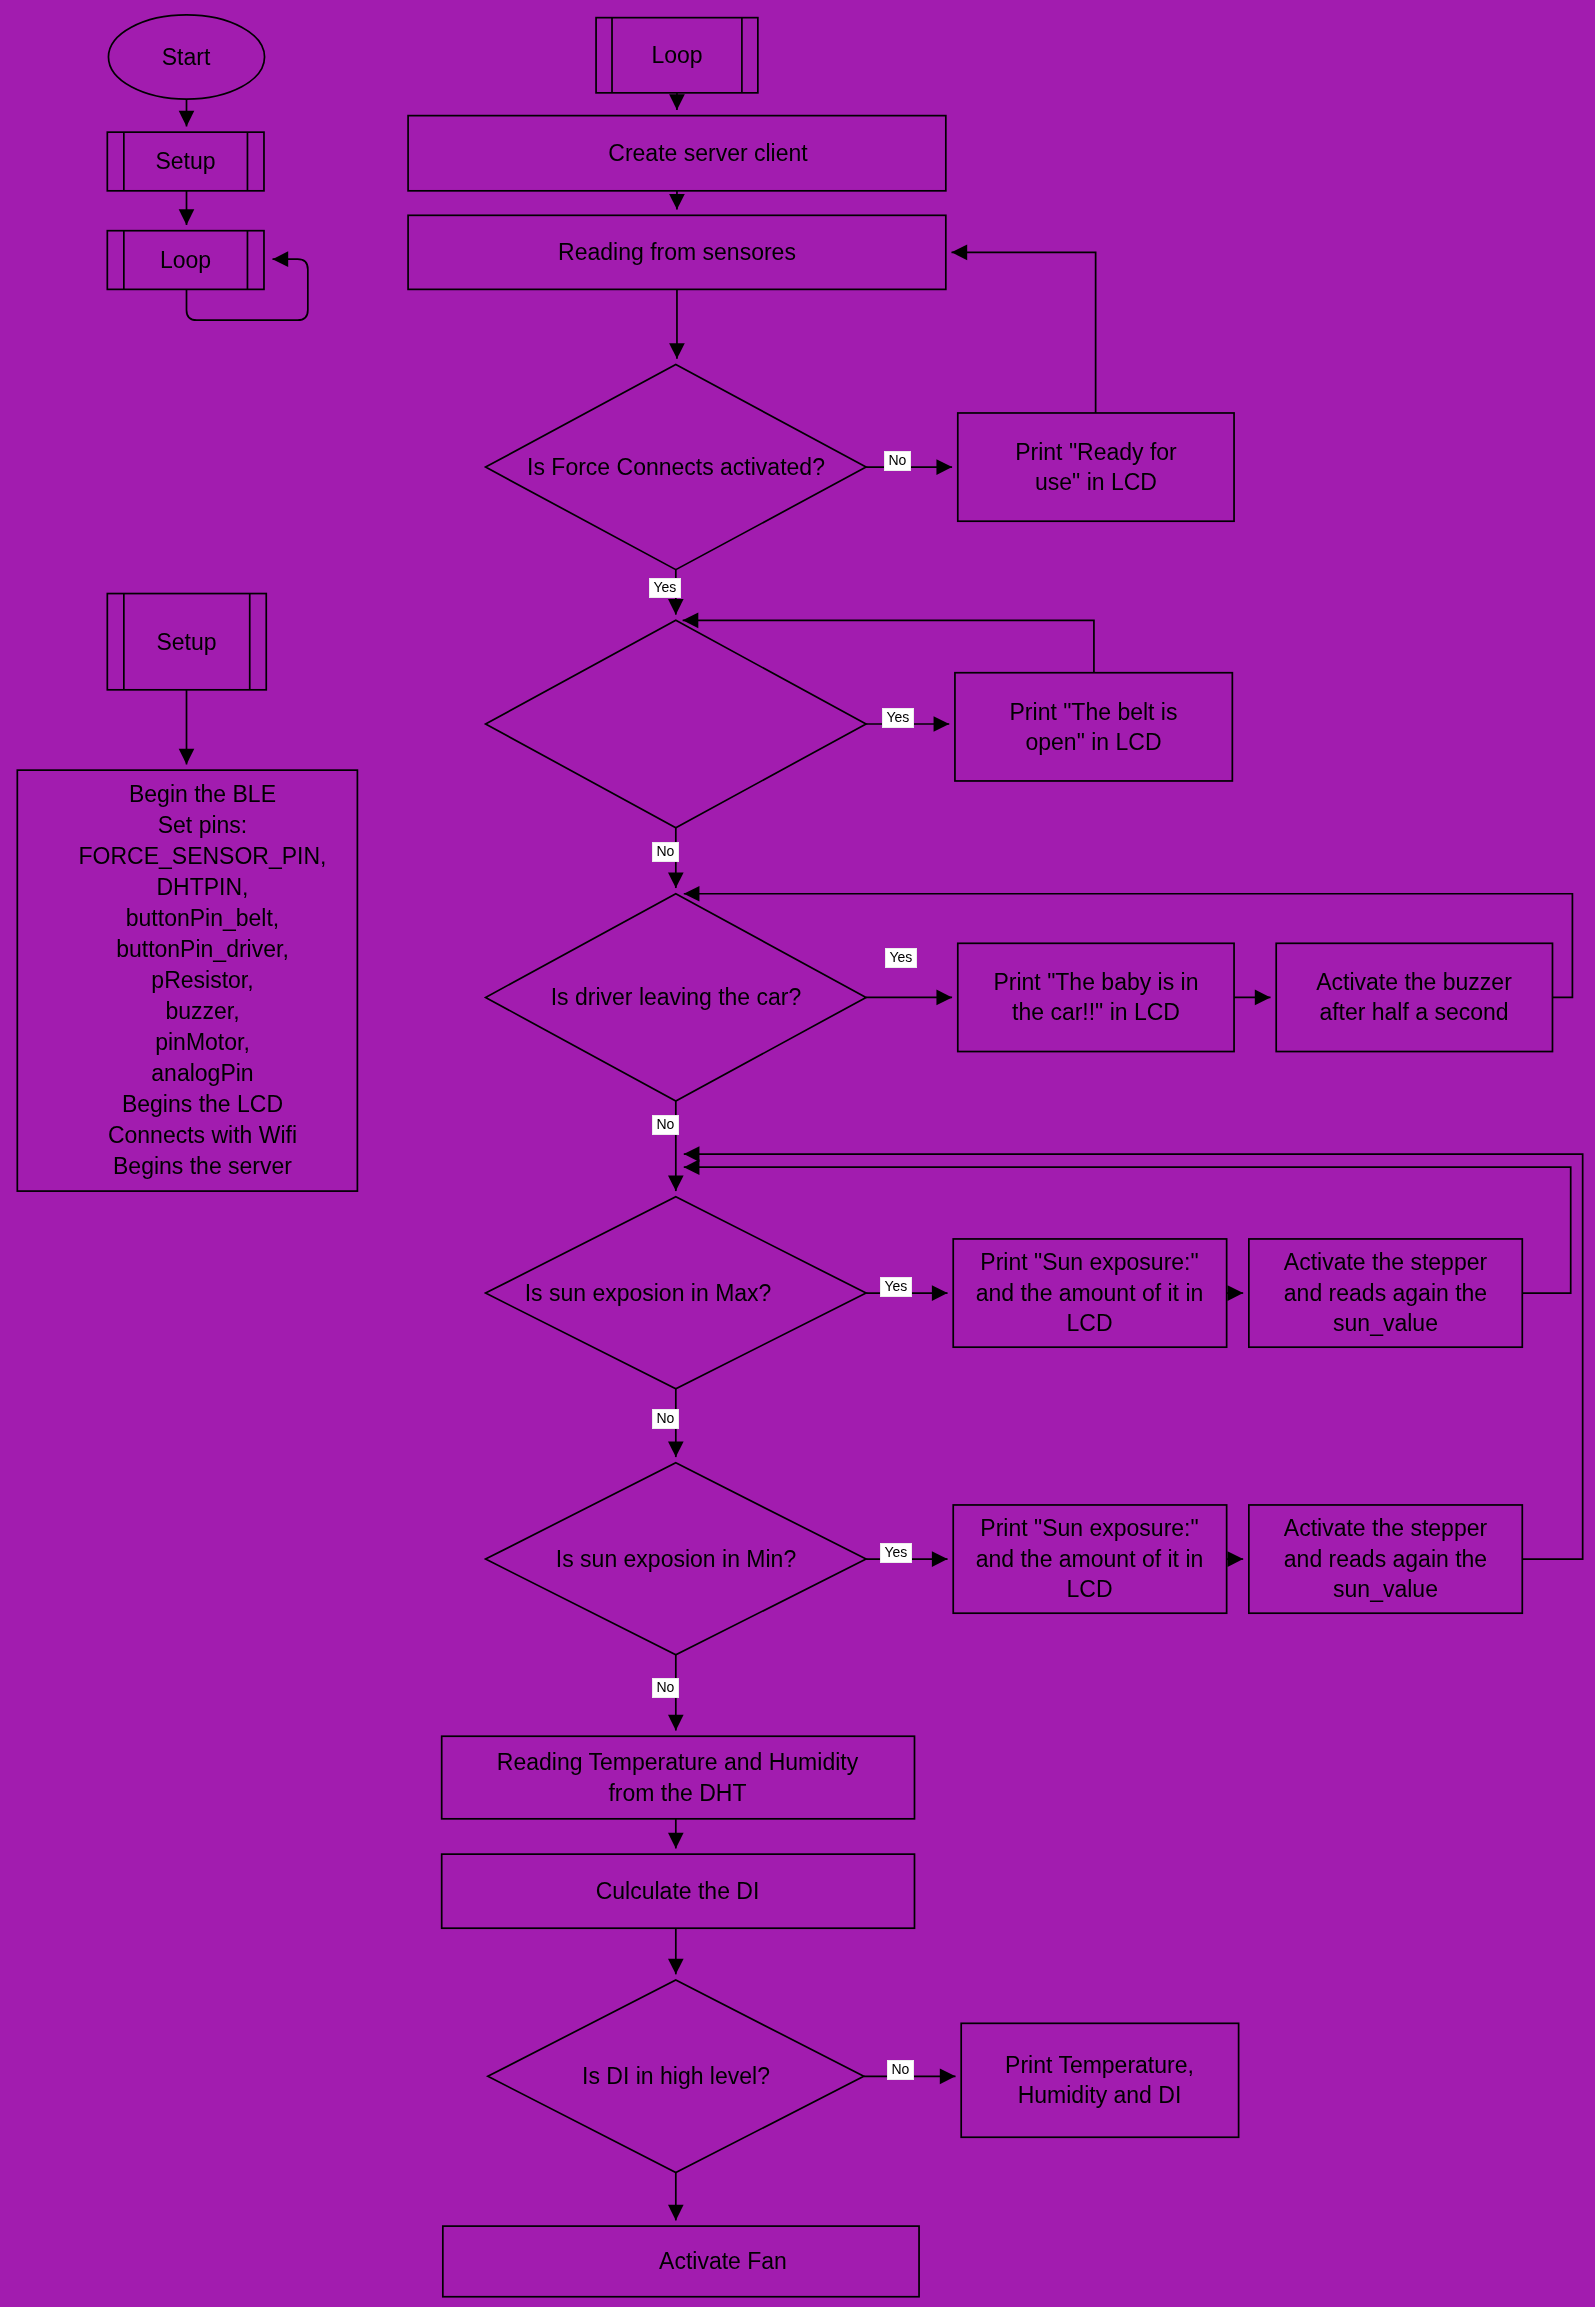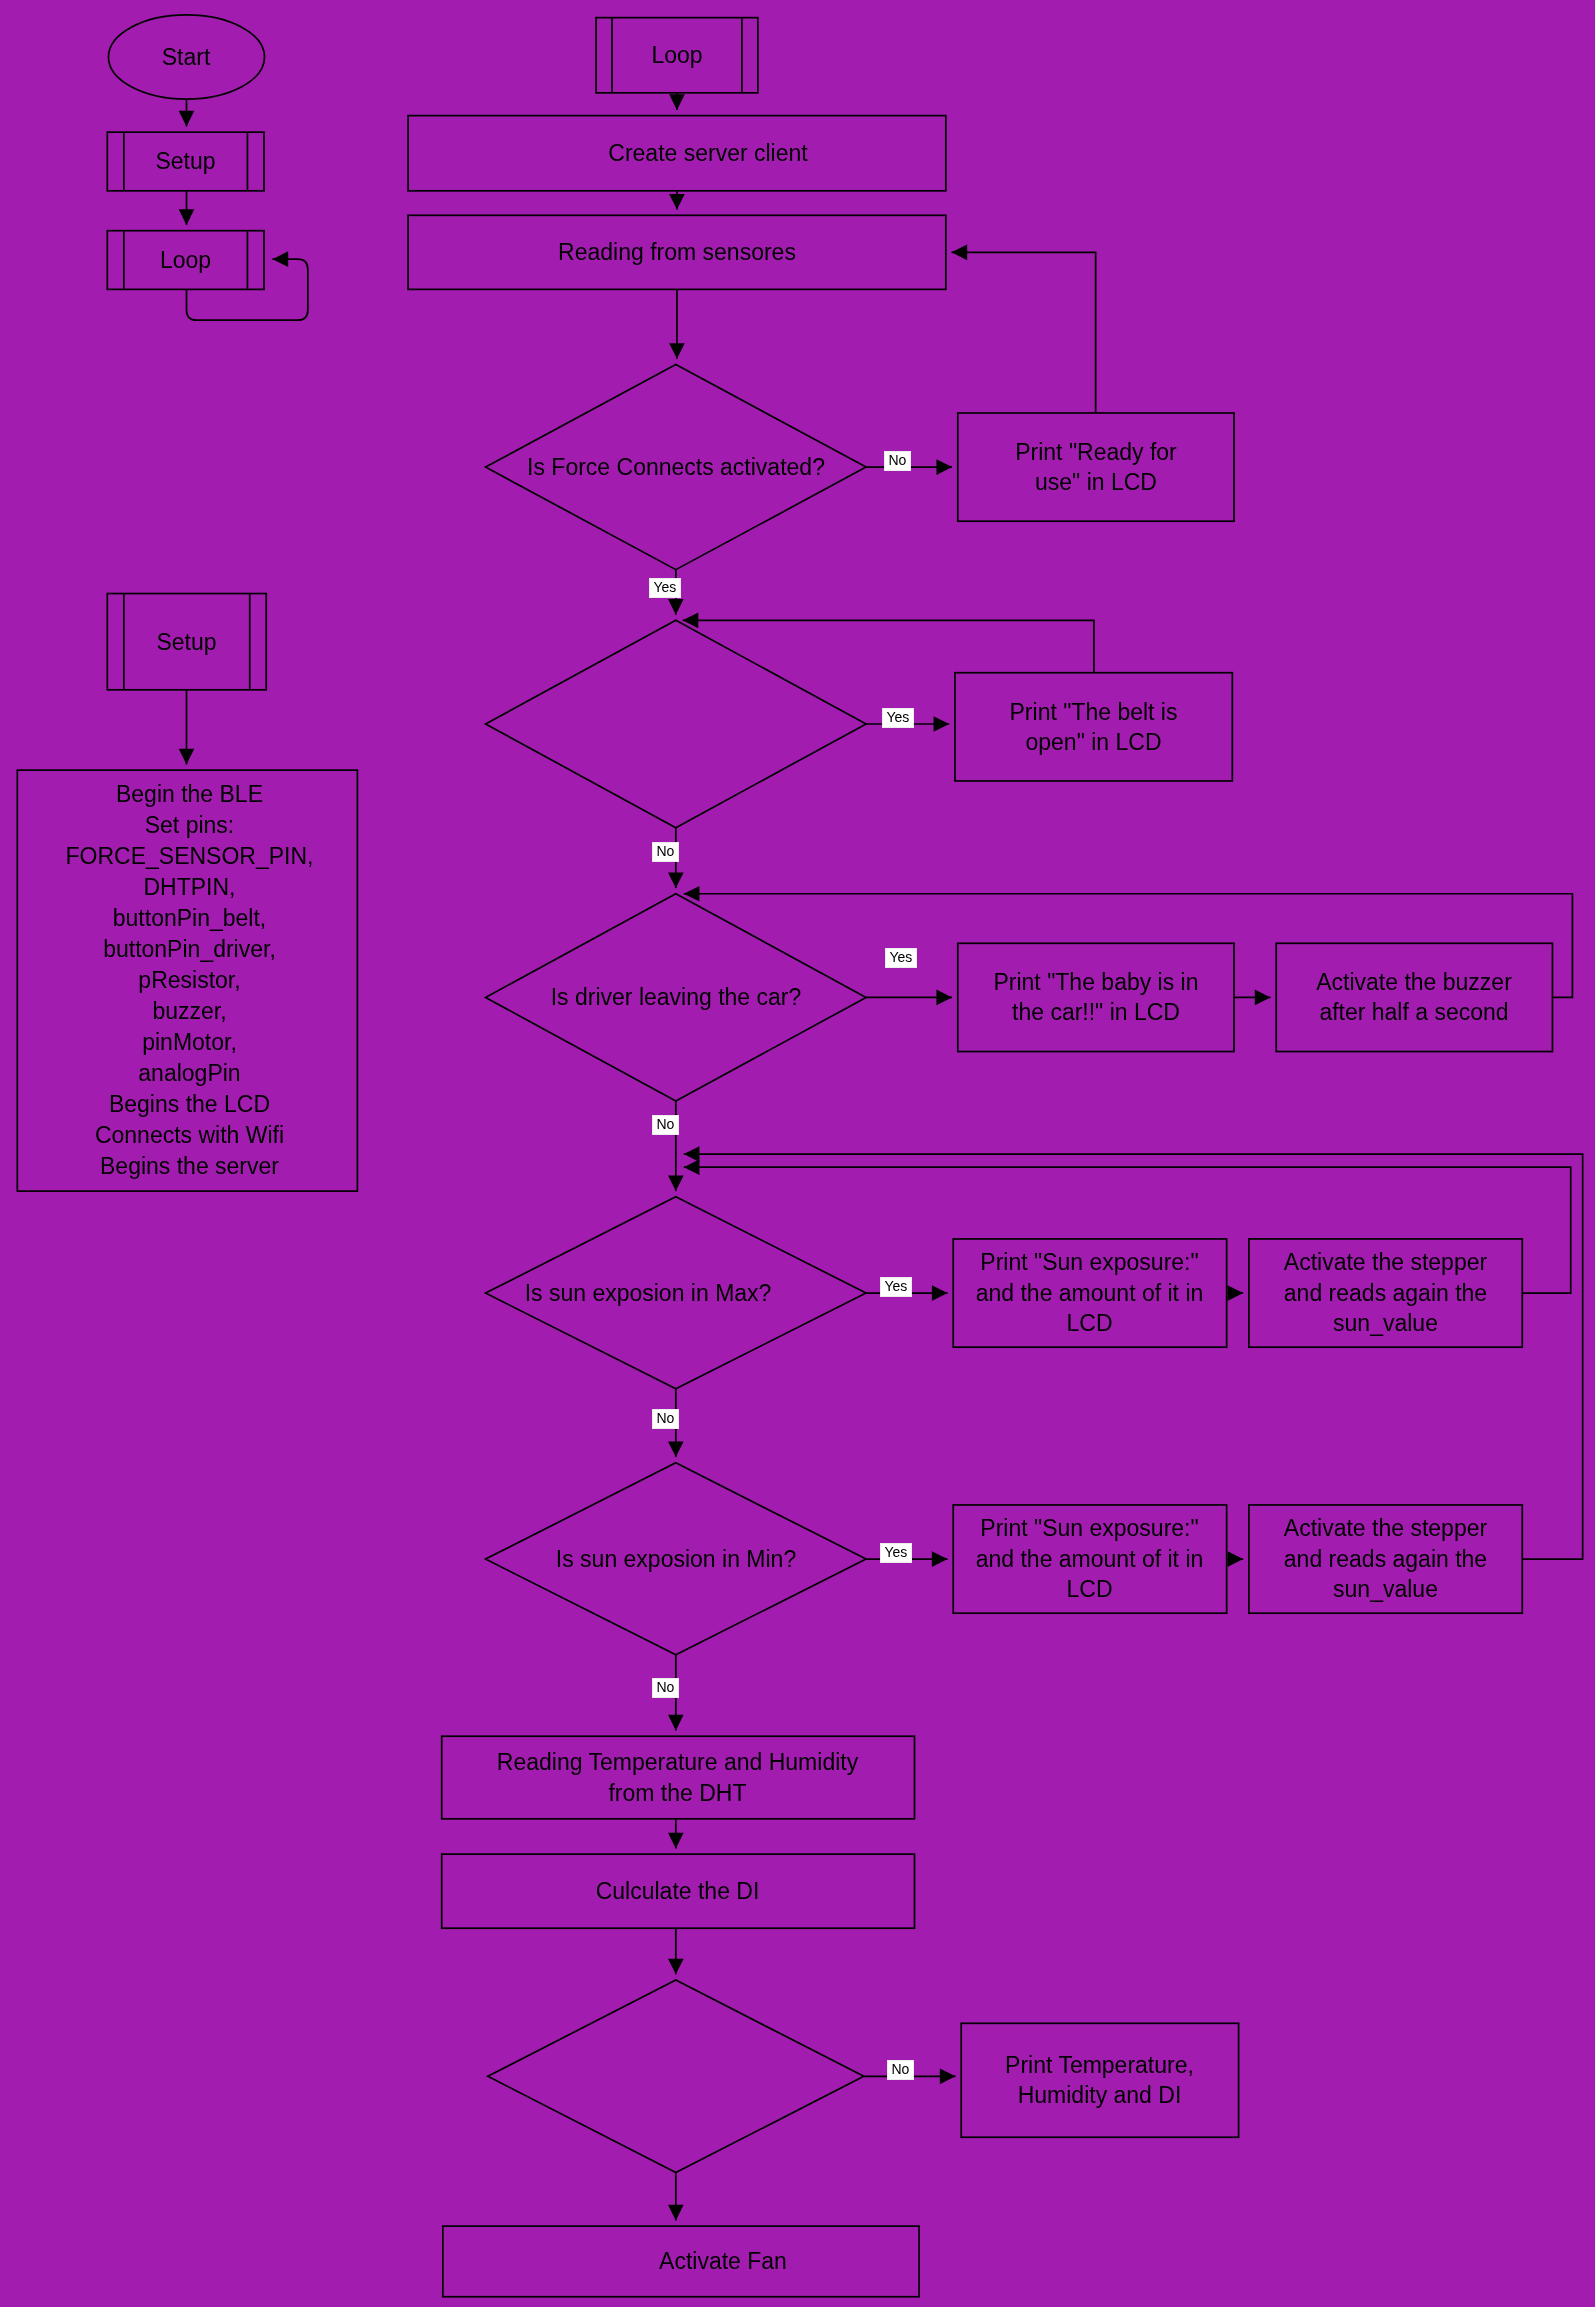--- a/index.html
+++ b/index.html
@@ -95,21 +95,21 @@
     <path d="M2153,2737 L2182,2737" marker-end="url(#arr)"></path>
     <path d="M2672,2737 L2778,2737 L2778,2026 L1200,2026" marker-end="url(#arr)"></path>
     <path d="M1516,3645 L1677,3645" marker-end="url(#arr)"></path>
   </g>
 </svg>
 
 <div class="nt" style="left:108px;top:15px;width:156px;height:84px;">Start</div>
 <div class="nt" style="left:107px;top:132px;width:157px;height:59px;">Setup</div>
 <div class="nt" style="left:107px;top:231px;width:157px;height:59px;">Loop</div>
 <div class="nt" style="left:107px;top:594px;width:159px;height:96px;">Setup</div>
-<div class="nt init-text" style="left:25px;top:770px;width:329px;height:421px;">Begin the BLE
+<div class="nt init-text" style="left:38px;top:770px;width:329px;height:421px;">Begin the BLE
 Set pins:
 FORCE_SENSOR_PIN,
 DHTPIN,
 buttonPin_belt,
 buttonPin_driver,
 pResistor,
 buzzer,
 pinMotor,
 analogPin
 Begins the LCD
@@ -139,20 +139,21 @@
 <div class="nt" style="left:514px;top:1508px;width:324px;height:103px;">Is sun exposion in Min?</div>
 <div class="nt" style="left:953px;top:1505px;width:273px;height:108px;">Print "Sun exposure:"
 and the amount of it in
 LCD</div>
 <div class="nt" style="left:1249px;top:1505px;width:273px;height:108px;">Activate the stepper
 and reads again the
 sun_value</div>
 <div class="nt" style="left:441px;top:1736px;width:473px;height:83px;">Reading Temperature and Humidity
 from the DHT</div>
 <div class="nt" style="left:441px;top:1854px;width:473px;height:74px;">Culculate the DI</div>
+<div class="nt" style="left:514px;top:2025px;width:324px;height:103px;">Is DI in high level?</div>
 <div class="nt" style="left:961px;top:2023px;width:277px;height:114px;">Print Temperature,
 Humidity and DI</div>
 <div class="nt" style="left:443px;top:2226px;width:560px;height:71px;">Activate Fan</div>
 
 <div class="el" style="left:884px;top:451px;">No</div>
 <div class="el" style="left:649px;top:578px;">Yes</div>
 <div class="el" style="left:882px;top:708px;">Yes</div>
 <div class="el" style="left:652px;top:842px;">No</div>
 <div class="el" style="left:885px;top:948px;">Yes</div>
 <div class="el" style="left:652px;top:1115px;">No</div>

